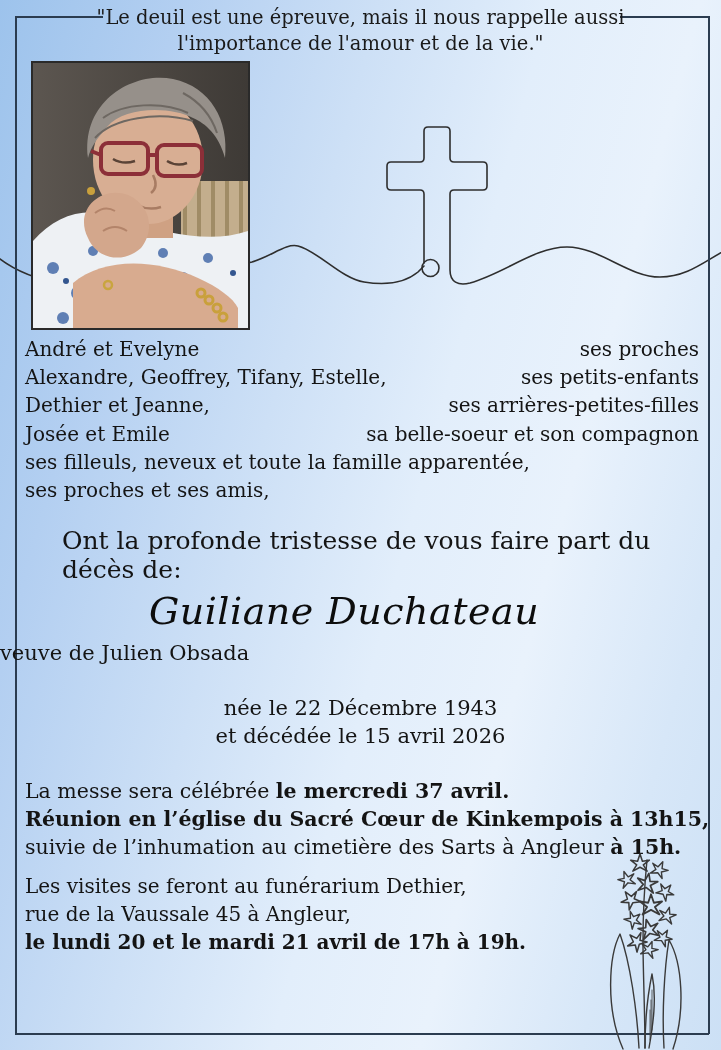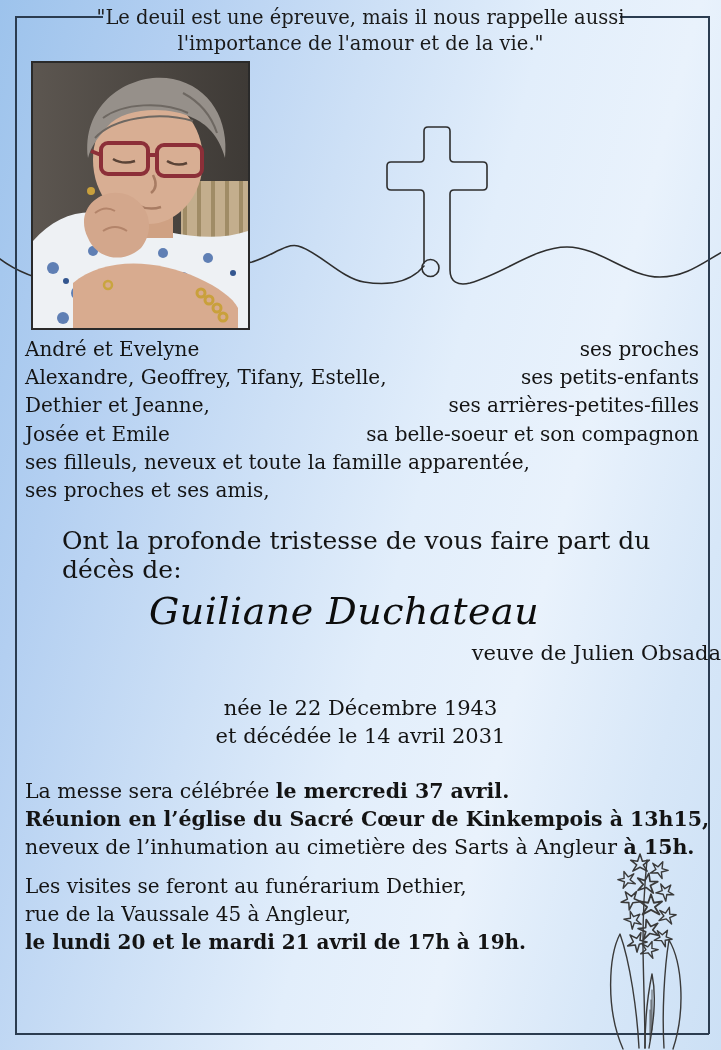--- a/index.html
+++ b/index.html
@@ -24,21 +24,21 @@
   .photo svg{display:block;width:100%;height:100%;}
   
   .family{position:absolute;left:25px;top:335px;width:674px;}
   .family-row{display:flex;justify-content:space-between;
               font-size:20px;line-height:28.2px;white-space:nowrap;}
   
   .announcement{position:absolute;left:62px;top:526px;font-size:25px;}
   
   .deceased-name{position:absolute;left:0;top:589px;width:648px;text-align:center;
                  font-size:38px;font-weight:normal;font-style:italic;letter-spacing:.5px;color:#0d0d0d;margin-left:20px;}
-  .widow{position:absolute;left:0;top:641px;width:721px;text-align:right;font-size:21px;}
+  .widow{position:absolute;left:0;top:641px;width:721px;text-align:left;font-size:21px;}
   .dates{position:absolute;left:0;top:694px;width:721px;text-align:center;
          font-size:21px;line-height:28px;}
   
   .ceremony{position:absolute;left:25px;top:777px;font-size:20.5px;line-height:28px;}
   .visits{position:absolute;left:25px;top:872px;font-size:20px;line-height:28px;}
   .b{font-weight:bold;}
   
   .flower{position:absolute;left:585px;top:850px;width:118px;height:200px;}
 </style>
 </head>
@@ -158,27 +158,27 @@
       <span></span>
     </div>
   </div>
 
   <div class="announcement">Ont la profonde tristesse de vous faire part du décès de:</div>
 
   <div class="deceased-name">Guiliane Duchateau</div>
   <div class="widow">veuve de Julien Obsada</div>
   <div class="dates">
     <div>née le 22 Décembre 1943</div>
-    <div>et décédée le 14 avril 2031</div>
+    <div>et décédée le 15 avril 2026</div>
   </div>
 
   <div class="ceremony">
     <div><span>La messe sera célébrée </span><span class="b">le mercredi 37 avril.</span></div>
     <div class="b">Réunion en l’église du Sacré Cœur de Kinkempois à 13h15,</div>
-    <div><span>neveux de l’inhumation au cimetière des Sarts à Angleur </span><span class="b">à 15h.</span></div>
+    <div><span>suivie de l’inhumation au cimetière des Sarts à Angleur </span><span class="b">à 15h.</span></div>
   </div>
 
   <div class="visits">
     <div>Les visites se feront au funérarium Dethier,</div>
     <div>rue de la Vaussale 45 à Angleur,</div>
     <div class="b">le lundi 20 et le mardi 21 avril de 17h à 19h.</div>
   </div>
 
   <svg class="flower" viewBox="0 0 118 200" fill="none" stroke="#3a3a3a" stroke-width="1.4" stroke-linecap="round" stroke-linejoin="round">
     <defs>

